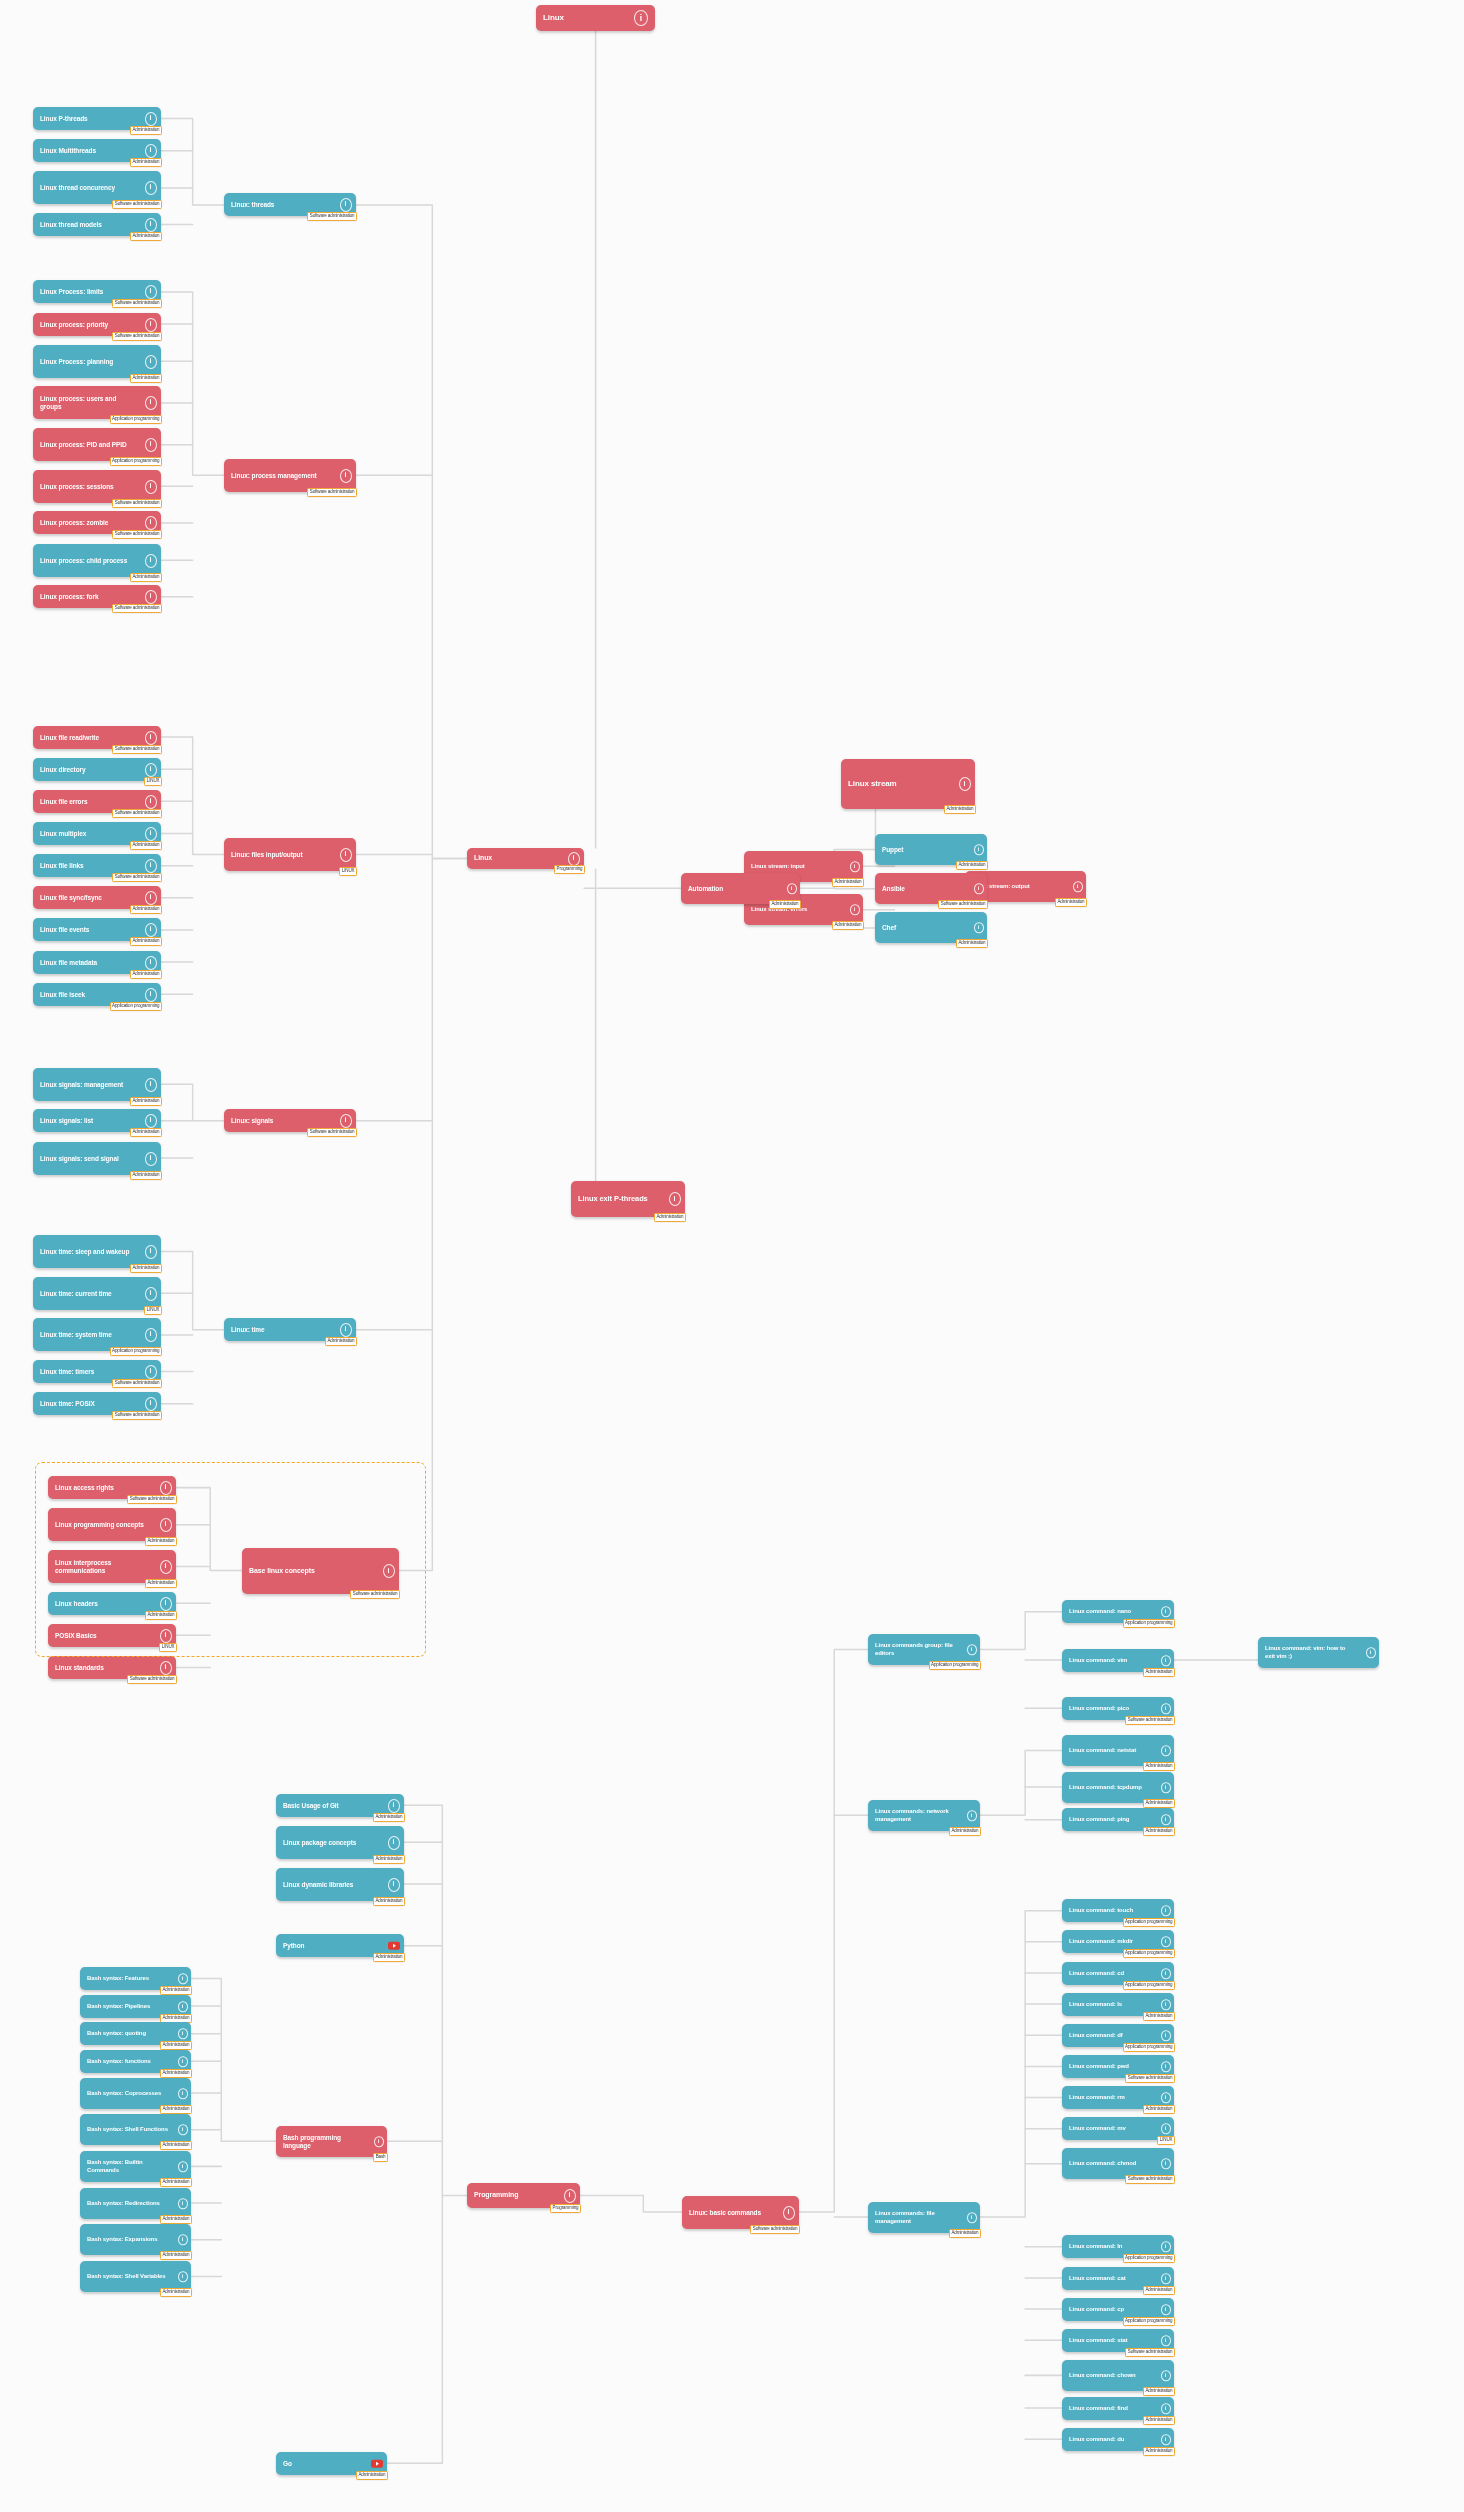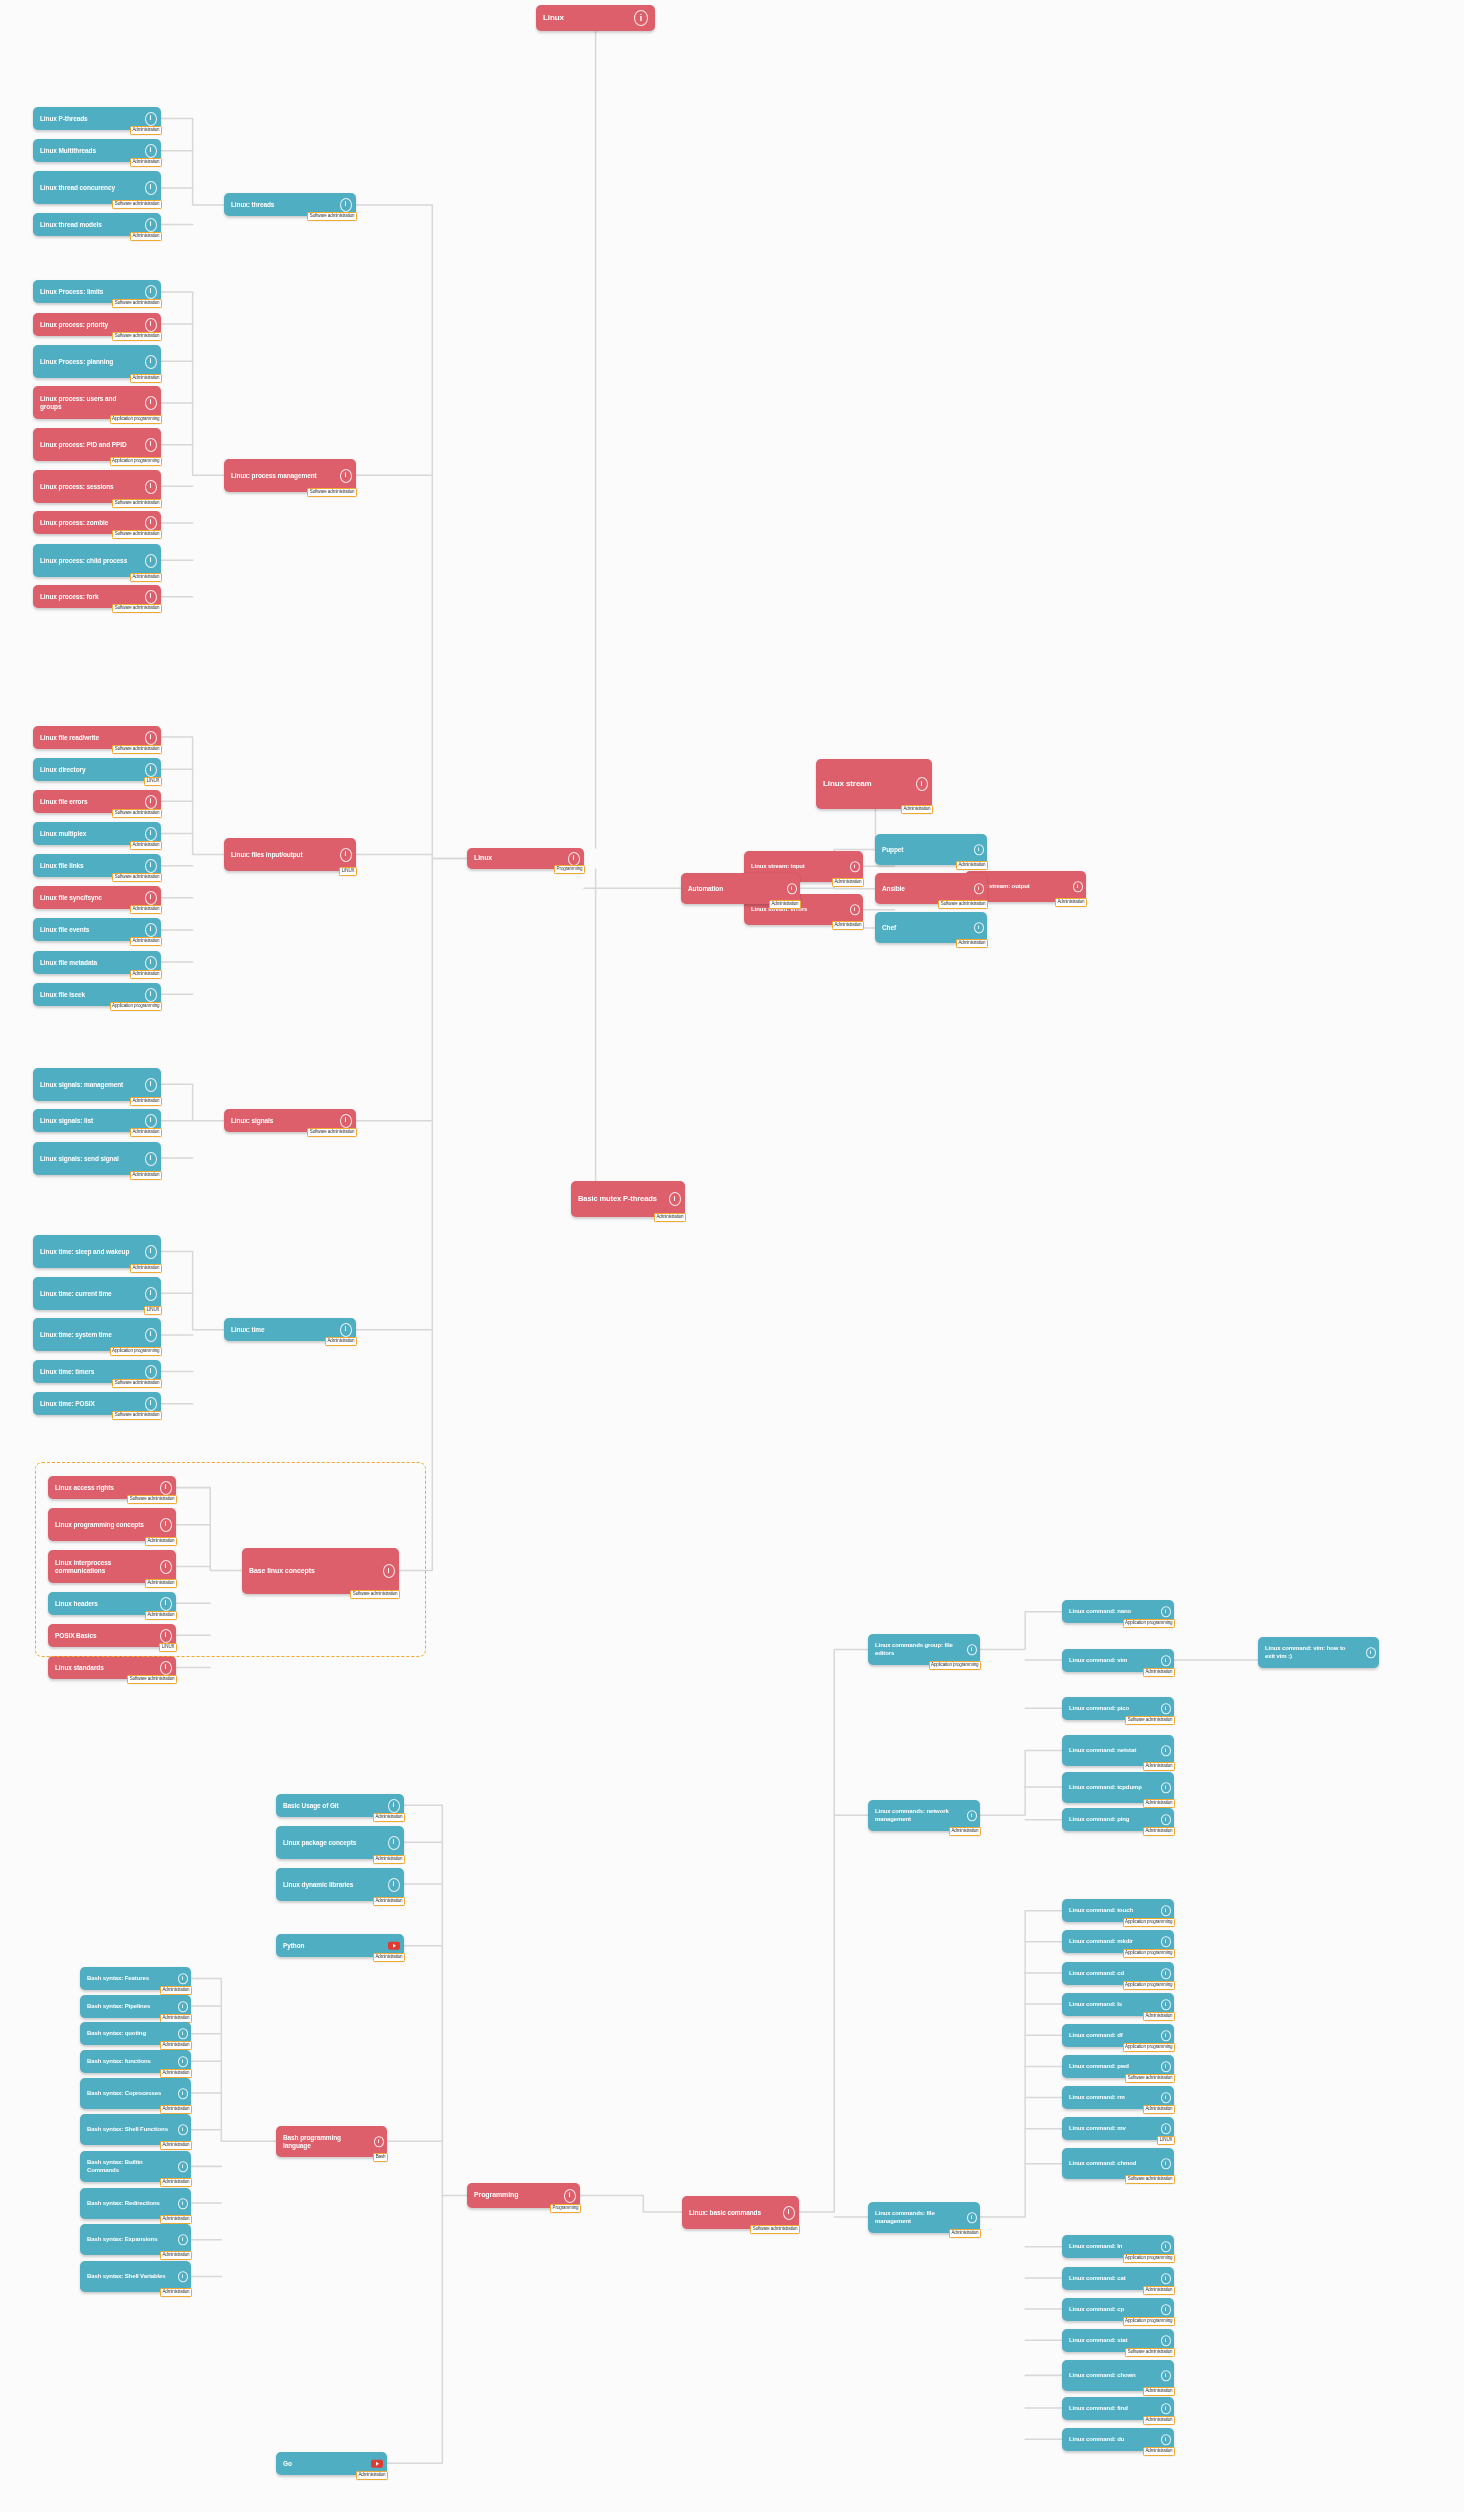--- a/index.html
+++ b/index.html
@@ -659,21 +659,21 @@
     <div class="node blue small" style="left: 1062px; top: 2428px; width: 112px; height: 23px; font-size: 6px;">
       <span class="lbl">Linux command: du</span>
       <span class="info">i</span>
       <span class="tag">Administration</span>
     </div>
     <div class="node red" style="left: 467px; top: 848px; width: 117px; height: 21px; font-size: 7px;">
       <span class="lbl">Linux</span>
       <span class="info">i</span>
       <span class="tag">Programming</span>
     </div>
-    <div class="node red" style="left: 816px; top: 759px; width: 116px; height: 50px; font-size: 8px;">
+    <div class="node red" style="left: 841px; top: 759px; width: 134px; height: 50px; font-size: 8px;">
       <span class="lbl">Linux stream</span>
       <span class="info">i</span>
       <span class="tag">Administration</span>
     </div>
     <div class="node red small" style="left: 744px; top: 851px; width: 119px; height: 31px; font-size: 6px;">
       <span class="lbl">Linux stream: input</span>
       <span class="info">i</span>
       <span class="tag">Administration</span>
     </div>
     <div class="node red small" style="left: 744px; top: 894px; width: 119px; height: 31px; font-size: 6px;">
@@ -700,20 +700,20 @@
       <span class="lbl">Ansible</span>
       <span class="info">i</span>
       <span class="tag">Software administration</span>
     </div>
     <div class="node blue small" style="left: 875px; top: 912px; width: 112px; height: 31px; font-size: 6.5px;">
       <span class="lbl">Chef</span>
       <span class="info">i</span>
       <span class="tag">Administration</span>
     </div>
     <div class="node red" style="left: 571px; top: 1181px; width: 114px; height: 36px; font-size: 7.5px;">
-      <span class="lbl">Basic mutex P-threads</span>
+      <span class="lbl">Linux exit P-threads</span>
       <span class="info">i</span>
       <span class="tag">Administration</span>
     </div>
   </div>
 
 <div class="group-box" style="left: 35px; top: 1462px; width: 389px; height: 193px;"></div>
 
 
 </body></html>

